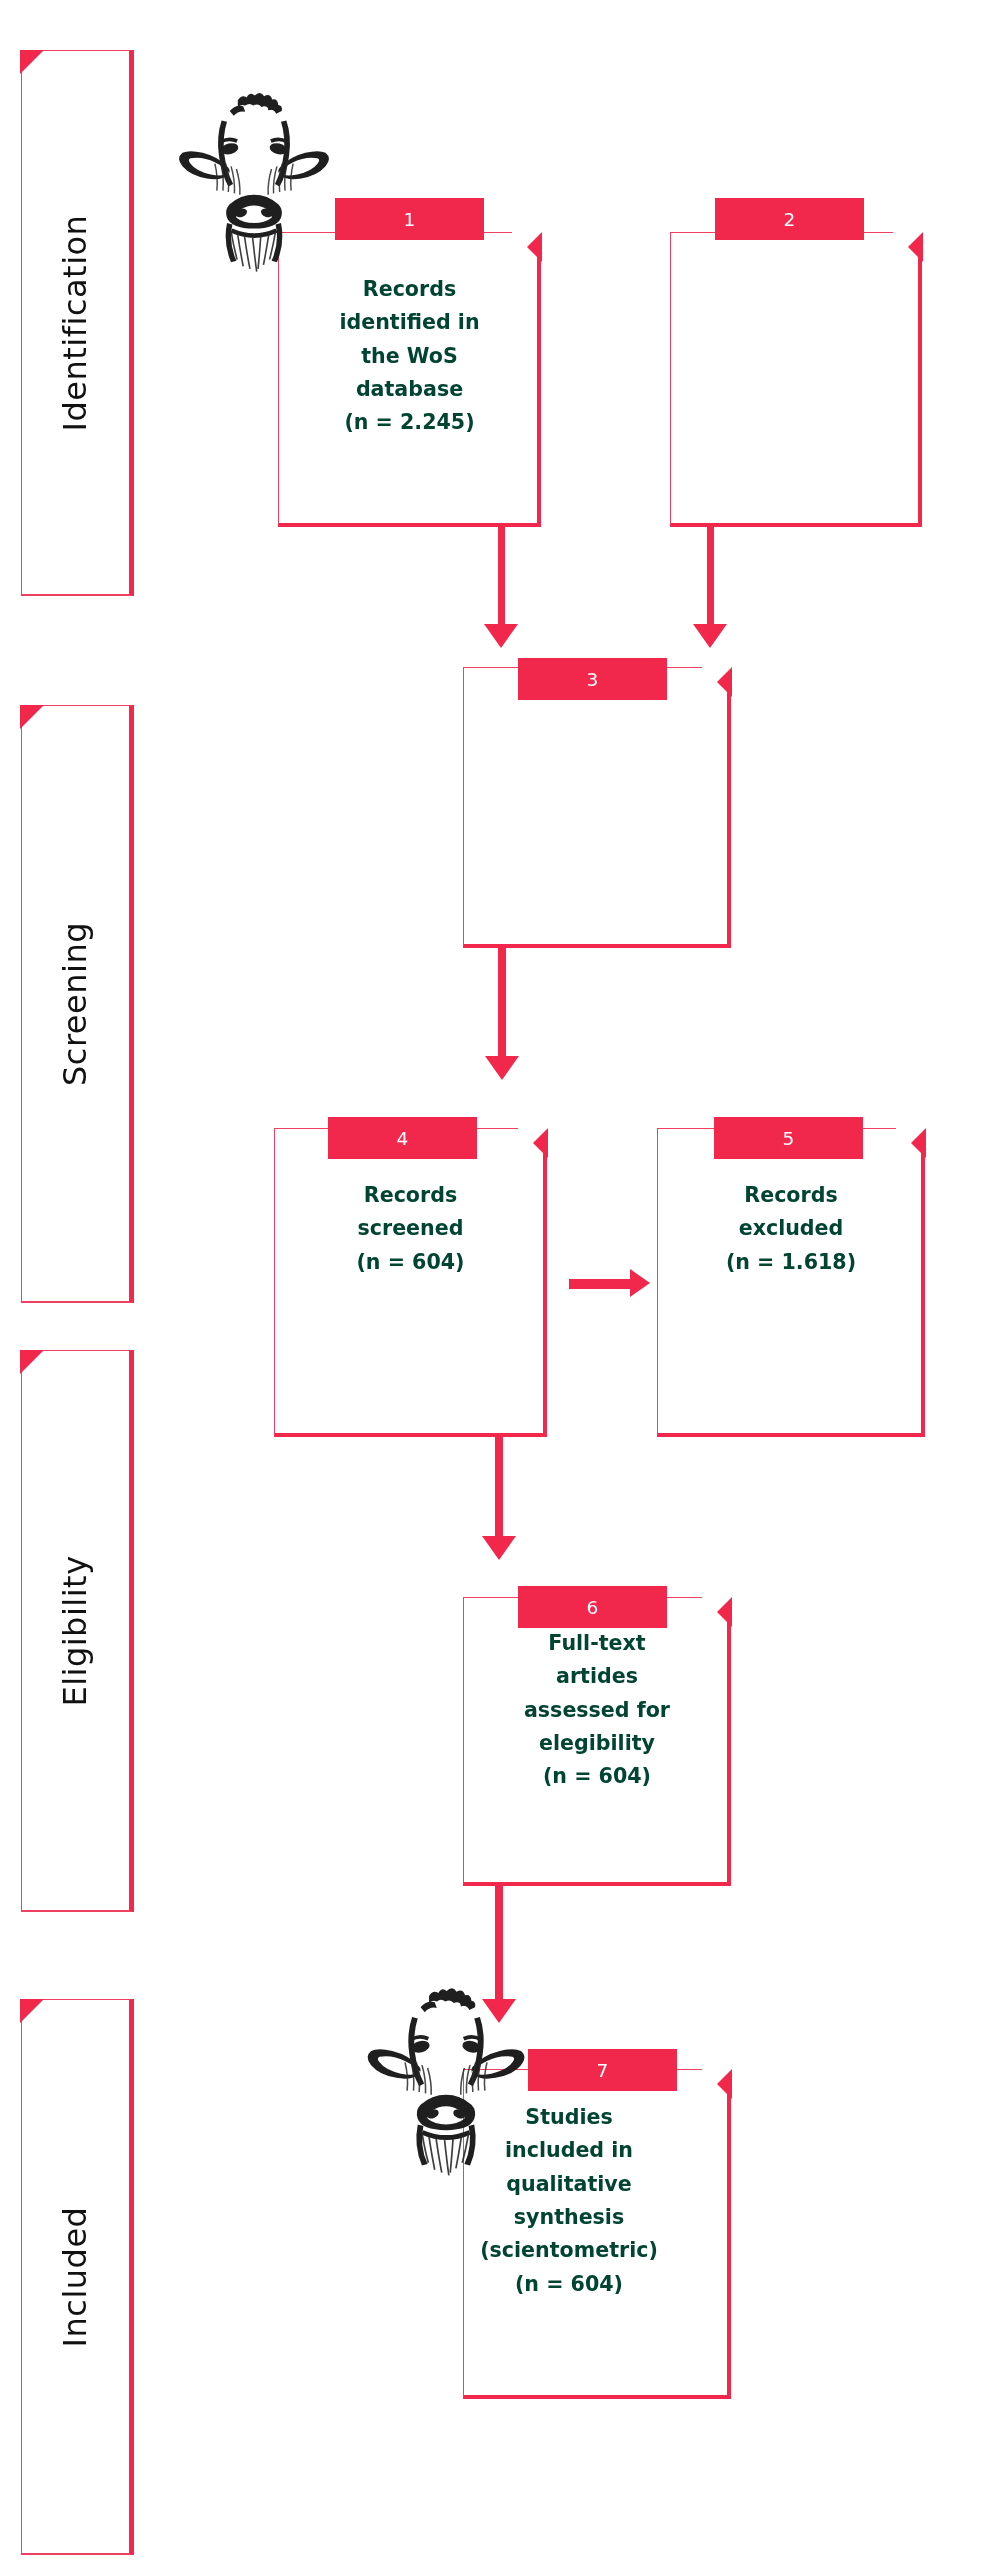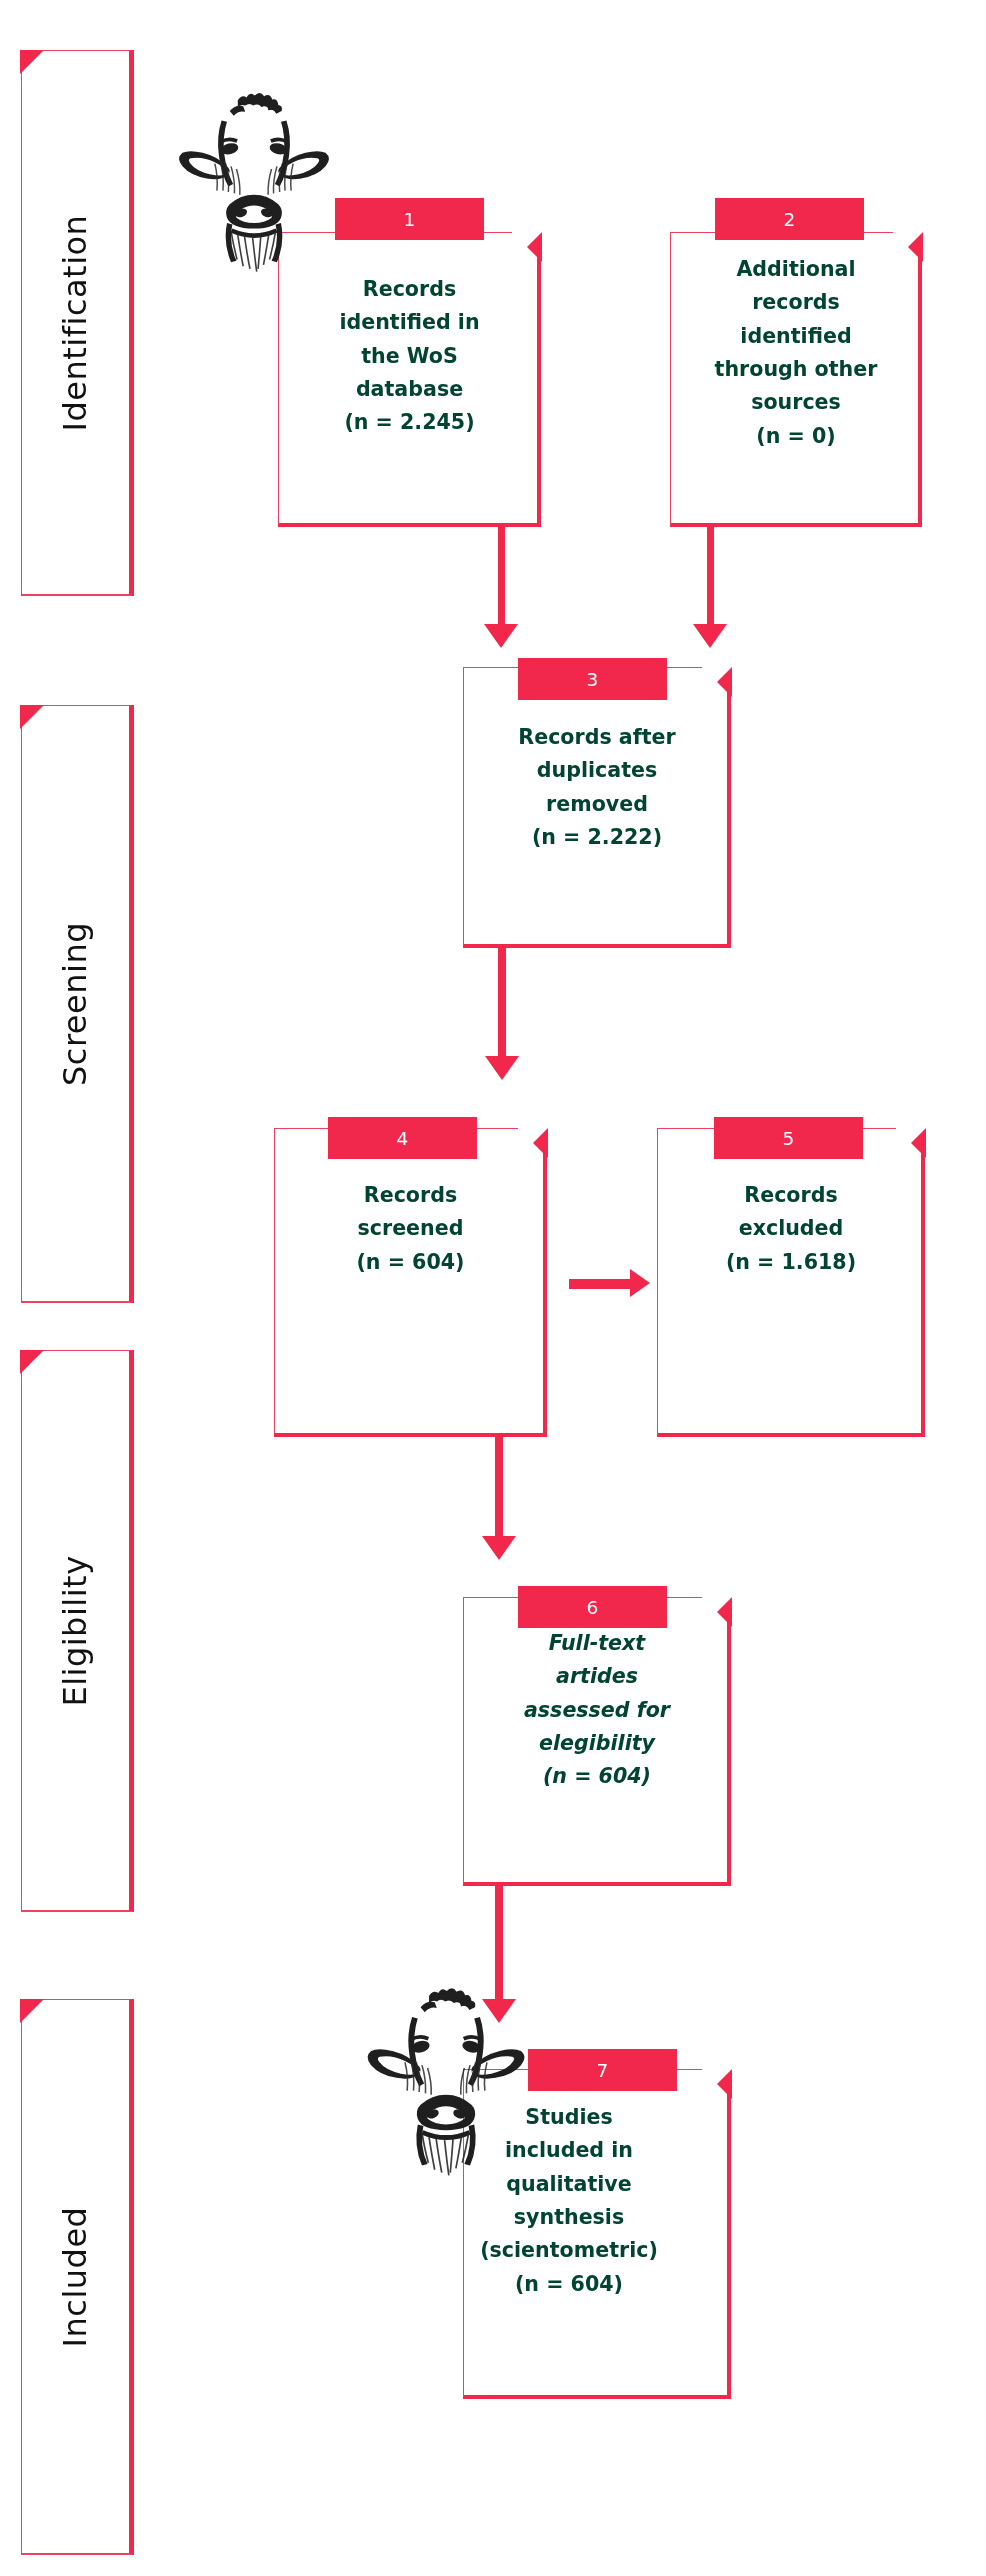--- a/index.html
+++ b/index.html
@@ -188,42 +188,32 @@
 identified in
 the WoS
 database
 (n = 2.245)</div>
 
   <div class="doc" style="left:670px;top:232px;width:252px;height:295px;">
     <span class="corner"></span>
     <span class="corner-cut"></span>
   </div>
   <div class="badge" style="left:715px;top:198px;width:149px;height:42px;">2</div>
-  <div class="doctext" style="left:670px;top:253px;width:252px;">Additional
-records
-identified
-through other
-sources
-(n = 0)</div>
 
   <div class="vline" style="left:498px;top:527px;width:7.2px;height:103px;"></div>
   <div class="arrow-down" style="left:484px;top:624px;"></div>
 
   <div class="vline" style="left:707px;top:527px;width:7.2px;height:103px;"></div>
   <div class="arrow-down" style="left:693px;top:624px;"></div>
 
   <div class="doc" style="left:463px;top:667px;width:268px;height:281px;">
     <span class="corner"></span>
     <span class="corner-cut"></span>
   </div>
   <div class="badge" style="left:518px;top:658px;width:149px;height:42px;">3</div>
-  <div class="doctext" style="left:463px;top:721px;width:268px;">Records after
-duplicates
-removed
-(n = 2.222)</div>
 
   <div class="vline" style="left:498px;top:948px;width:8.2px;height:113px;"></div>
   <div class="arrow-down" style="left:485px;top:1056px;"></div>
 
   <div class="doc" style="left:274px;top:1128px;width:273px;height:309px;">
     <span class="corner"></span>
     <span class="corner-cut"></span>
   </div>
   <div class="badge" style="left:328px;top:1117px;width:149px;height:42px;">4</div>
   <div class="doctext" style="left:274px;top:1179px;width:273px;">Records
@@ -243,21 +233,21 @@
 (n = 1.618)</div>
 
   <div class="vline" style="left:495px;top:1437px;width:8.2px;height:103px;"></div>
   <div class="arrow-down" style="left:482px;top:1536px;"></div>
 
   <div class="doc" style="left:463px;top:1597px;width:268px;height:289px;">
     <span class="corner"></span>
     <span class="corner-cut"></span>
   </div>
   <div class="badge" style="left:518px;top:1586px;width:149px;height:42px;">6</div>
-  <div class="doctext" style="left:463px;top:1627px;width:268px;font-style:italic;">Full-text
+  <div class="doctext" style="left:463px;top:1627px;width:268px;">Full-text
 artides
 assessed for
 elegibility
 (n = 604)</div>
 
   <div class="vline" style="left:495px;top:1886px;width:8.2px;height:118px;"></div>
   <div class="arrow-down" style="left:482px;top:1999px;"></div>
 
   <svg class="cow" viewBox="0 0 240 300" style="left:361px;top:1986px;width:170px;height:212px;">
     <g fill="#1f1f1f">

